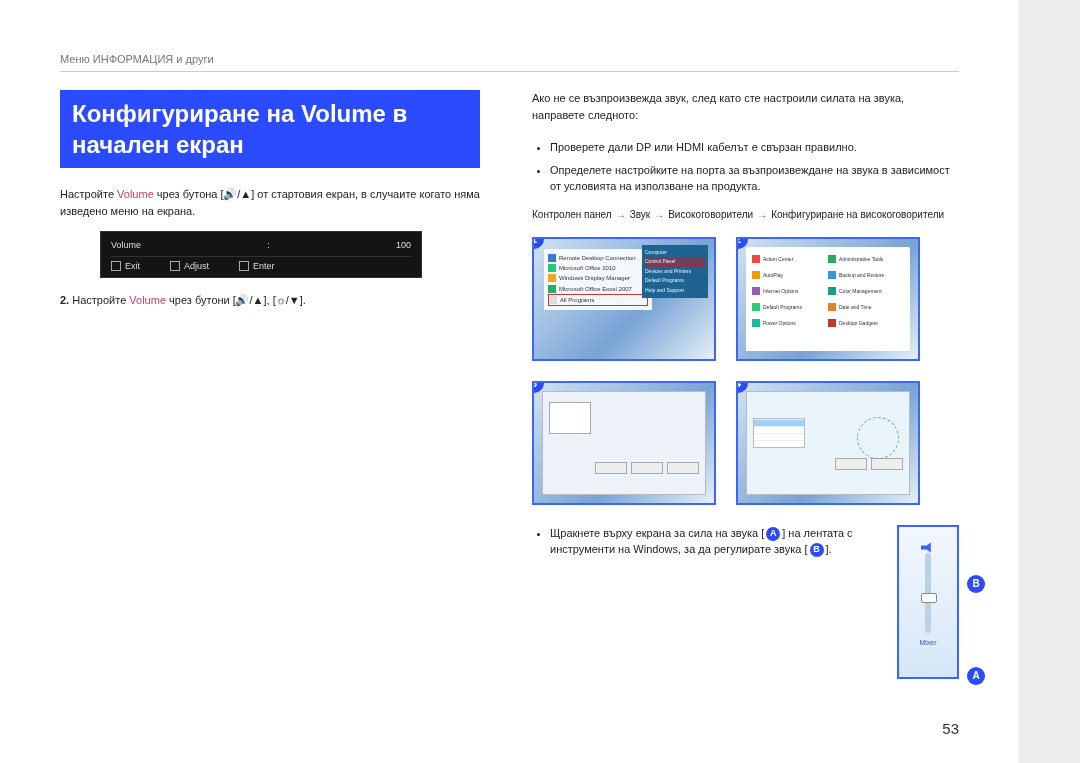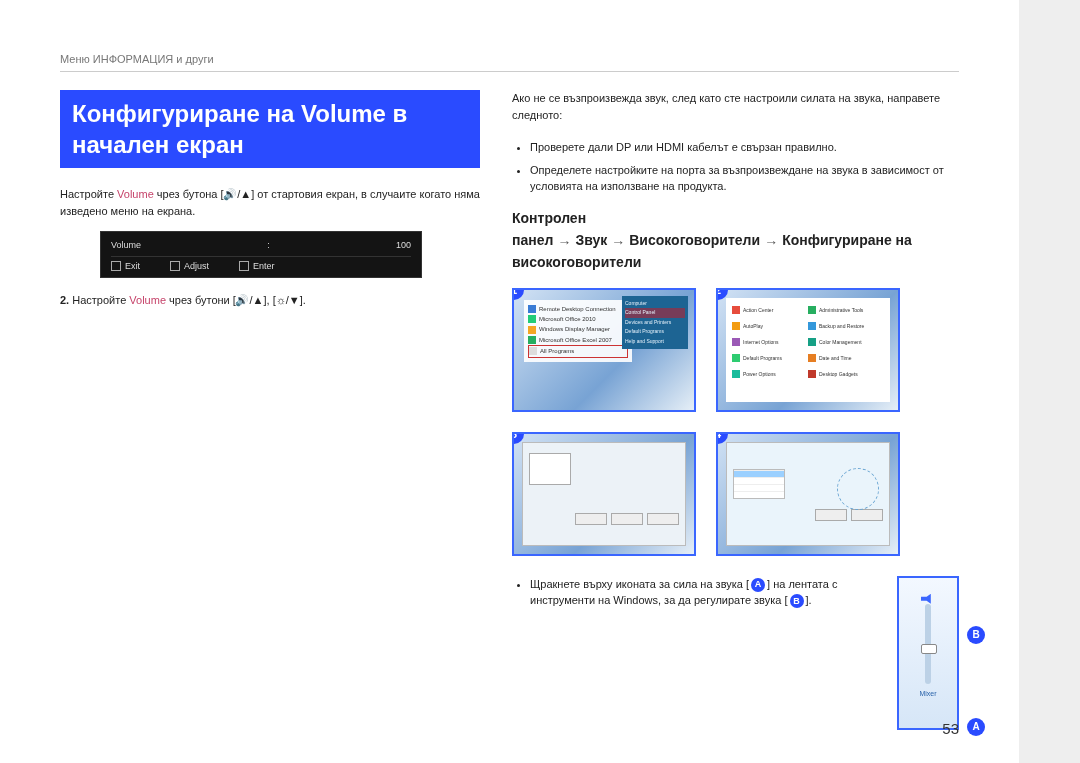--- a/index.html
+++ b/index.html
@@ -1,38 +1,38 @@
 <!DOCTYPE html>
 <html><head>
 <meta charset="utf-8">
 <style>
 html,body{margin:0;padding:0;background:#eee;font-family:Arial,Helvetica,sans-serif;color:#222}
 .page{width:1019px;height:763px;background:#fff;position:relative;box-sizing:border-box;padding:53px 60px}
 .header-line{font-size:11px;color:#777;border-bottom:1px solid #ccc;padding-bottom:6px;margin-bottom:18px}
-.columns{display:flex;gap:32px}
+.columns{display:flex;gap:52px}
 .col-left{flex:0 0 420px}
 .col-right{flex:1}
 h1.title{background:#2a4bff;color:#fff;font-size:24px;font-weight:bold;padding:8px 12px;line-height:1.3;margin:0 0 18px 0;display:inline-block}
 .note-badge{background:#69bfbd;color:#fff;font-size:11px;font-weight:bold;padding:3px 10px;display:inline-block;letter-spacing:.5px}
 .note-text{font-size:10px;color:#666;margin:6px 0 12px 0}
 .note-text .hl{color:#c6436a}
 p.body{font-size:11px;line-height:1.5;margin:0 0 12px 0}
 .hl{color:#c6436a}
 ol.steps{list-style:none;padding:0;margin:0}
 ol.steps li{font-size:11px;line-height:1.5;margin-bottom:10px}
 ol.steps .num{font-weight:bold}
 .osd{width:300px;margin:10px 0 14px 40px;background:#141414;color:#ddd;font-size:9px;padding:6px 10px;border:1px solid #333}
 .osd-row1{display:flex;justify-content:space-between;padding:2px 0}
 .osd-row2{display:flex;justify-content:flex-start;gap:30px;padding-top:4px;border-top:1px solid #333;margin-top:4px}
 .osd-row2 span{display:inline-flex;align-items:flex-start;gap:4px}
 .icon-sq{display:inline-block;width:8px;height:8px;border:1px solid #aaa}
 .col-right .lead{font-size:11px;font-weight:normal;line-height:1.5;margin:0 0 10px 0}
 ul.bullets{margin:16px 0 12px 0;padding-left:18px}
 ul.bullets li{font-size:11px;line-height:1.5;margin-bottom:6px}
-.path{font-size:14px;font-weight:bold;line-height:1.6;margin:4px 0 14px 0}
+.path{font-size:10px;font-weight:normal;line-height:1.6;margin:4px 0 14px 0}
 .arrow{color:#555;margin:0 4px}
 .grid4{display:flex;flex-wrap:wrap;gap:20px;margin-bottom:20px}
 .panel{width:180px;height:120px;border:2px solid #3a66ff;position:relative;background:linear-gradient(135deg,#d2e2f4,#78a3d4 60%,#e6eff7);overflow:hidden}
 .panel .badge{position:absolute;top:-10px;left:-10px;width:20px;height:20px;border-radius:50%;background:#2a4bff;color:#fff;font-size:11px;font-weight:bold;display:flex;align-items:center;justify-content:center}
 .panel-inner-list{position:absolute;left:10px;top:10px;width:100px;background:rgba(255,255,255,.9);padding:4px;font-size:6px;line-height:1.4;color:#333}
 .panel-inner-list .li{display:flex;align-items:center;gap:3px;padding:1px 0}
 .sq{width:8px;height:8px;display:inline-block}
 .panel-side{position:absolute;right:6px;top:6px;width:60px;background:#1d6493;color:#e4f0fa;font-size:5px;padding:3px;line-height:1.5}
 .panel-side .row{padding:1px 0}
 .panel2-inner{position:absolute;inset:8px;background:#fff;padding:6px;font-size:5px;color:#333}
@@ -227,21 +227,21 @@
               <div class="btn"></div>
             </div>
           </div>
         </div>
       </div>
 
       <div class="bottom-row">
         <div class="bottom-text">
           <ul class="bullets" style="margin:0;padding-left:18px">
             <li>
-              <span>Щракнете върху иконата за сила на звука [</span><span class="circ-label">A</span><span>] на лентата с инструменти на Windows, за да регулирате звука [</span><span class="circ-label">B</span><span>].</span>
+              <span>Щракнете върху екрана за сила на звука [</span><span class="circ-label">A</span><span>] на лентата с инструменти на Windows, за да регулирате звука [</span><span class="circ-label">B</span><span>].</span>
             </li>
           </ul>
         </div>
         <div style="position:relative">
           <div class="vol-widget">
             <div class="vol-speak"></div>
             <div class="vol-track">
               <div class="vol-thumb"></div>
             </div>
             <div class="vol-label">Mixer</div>

